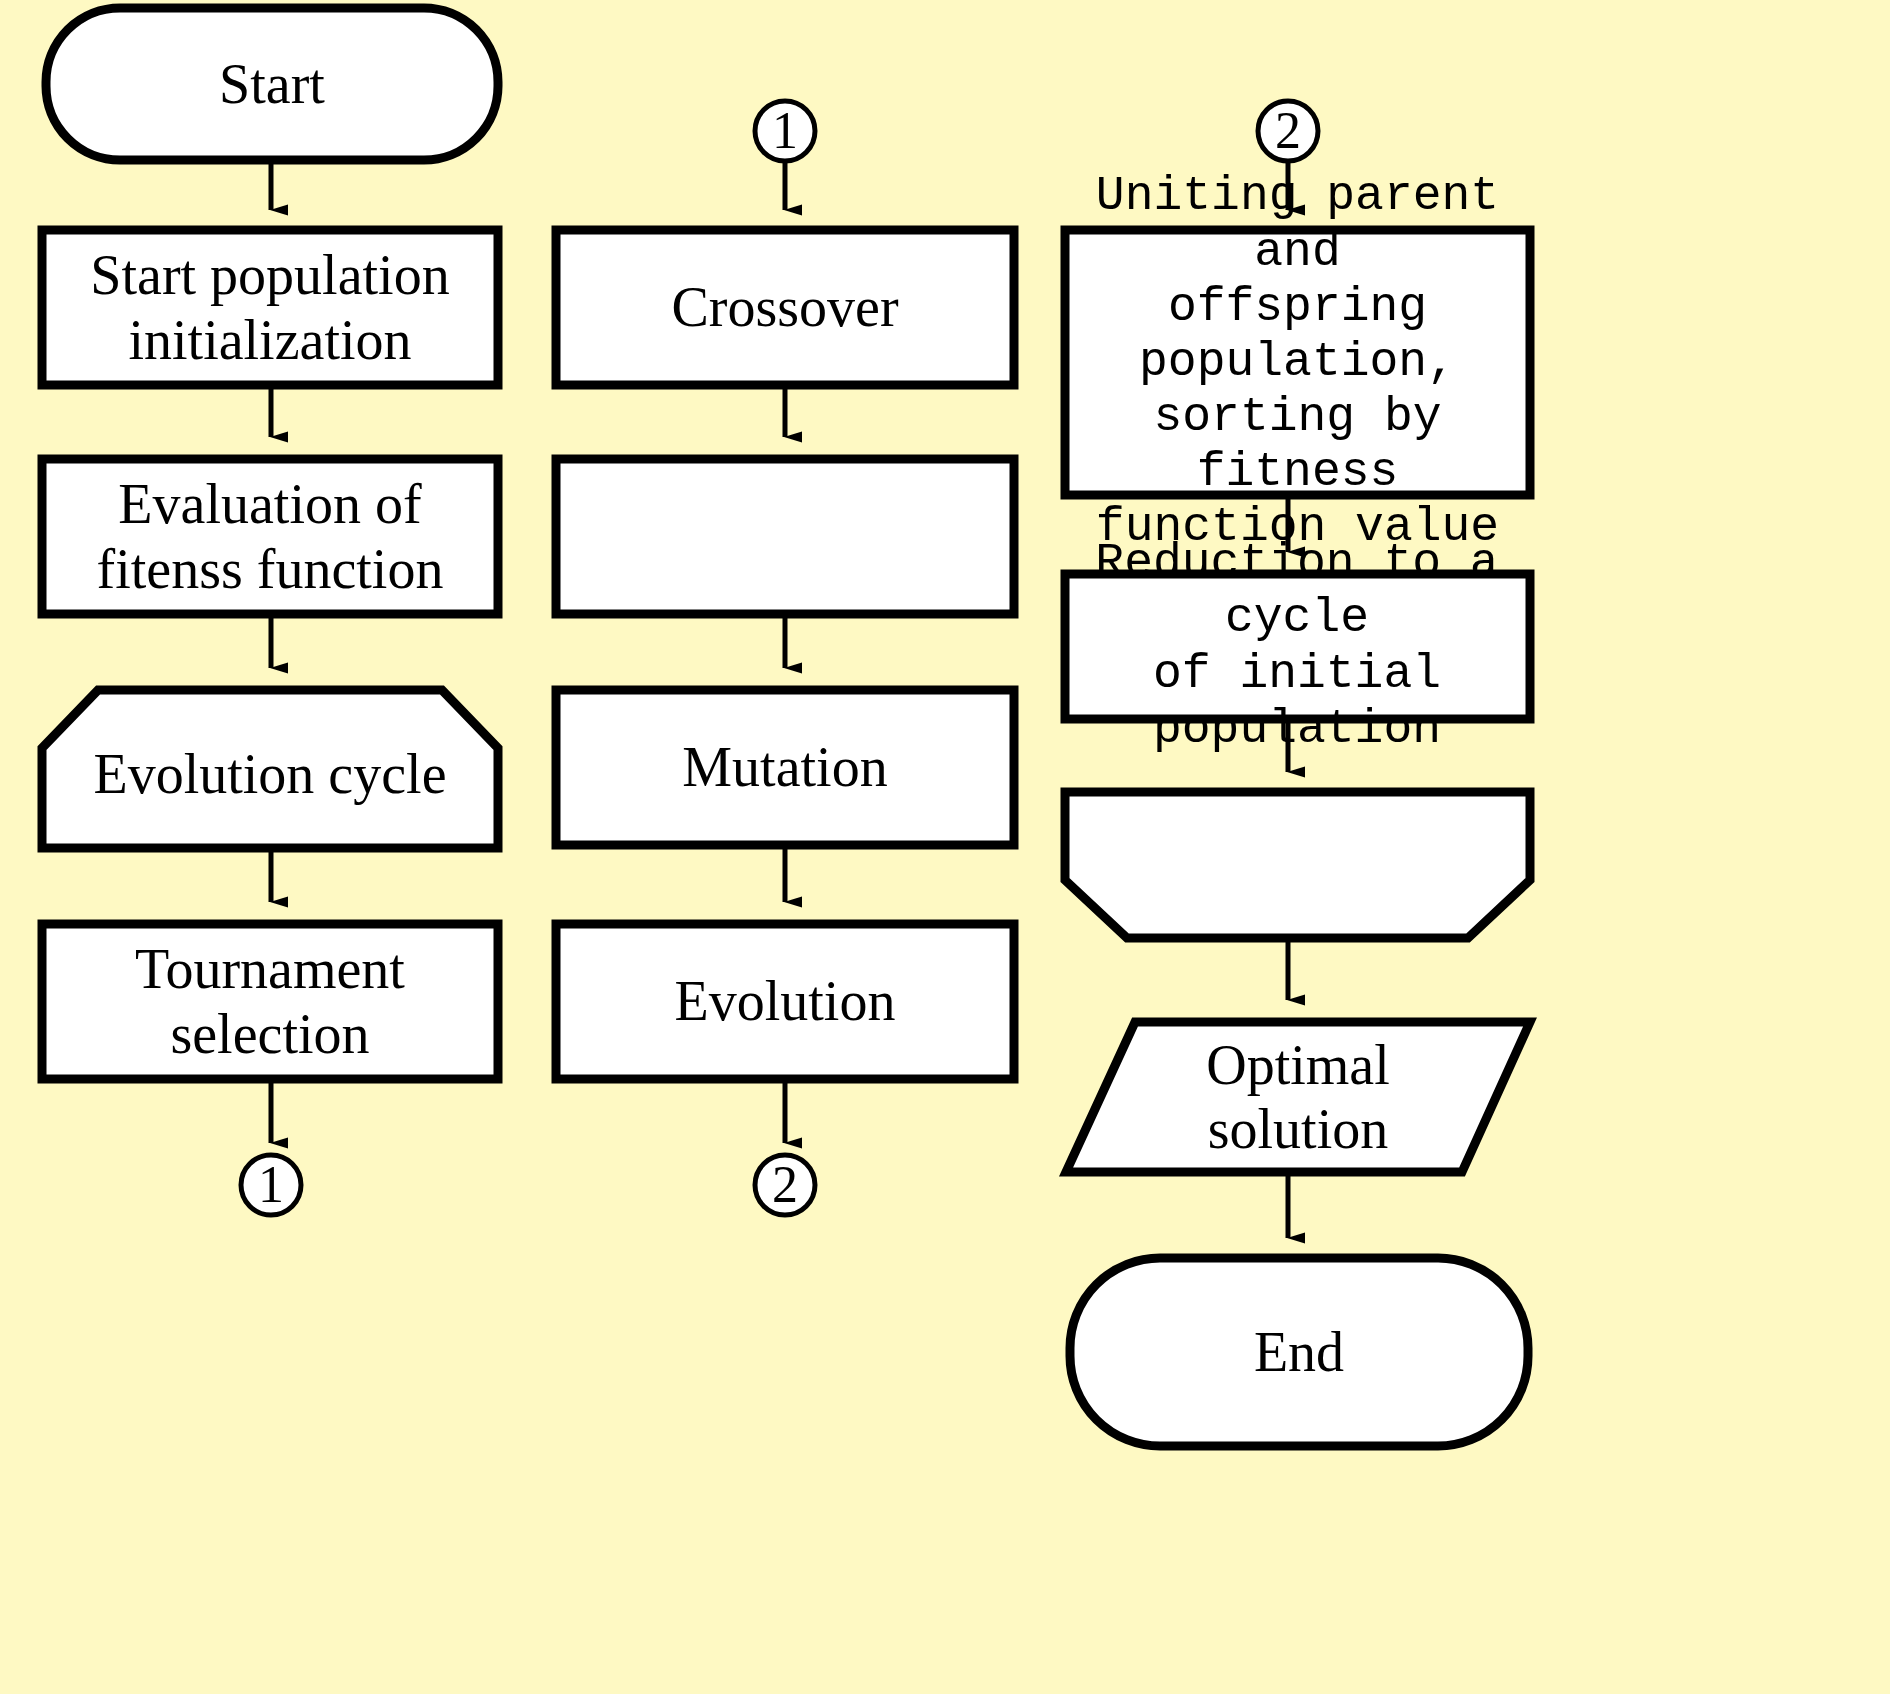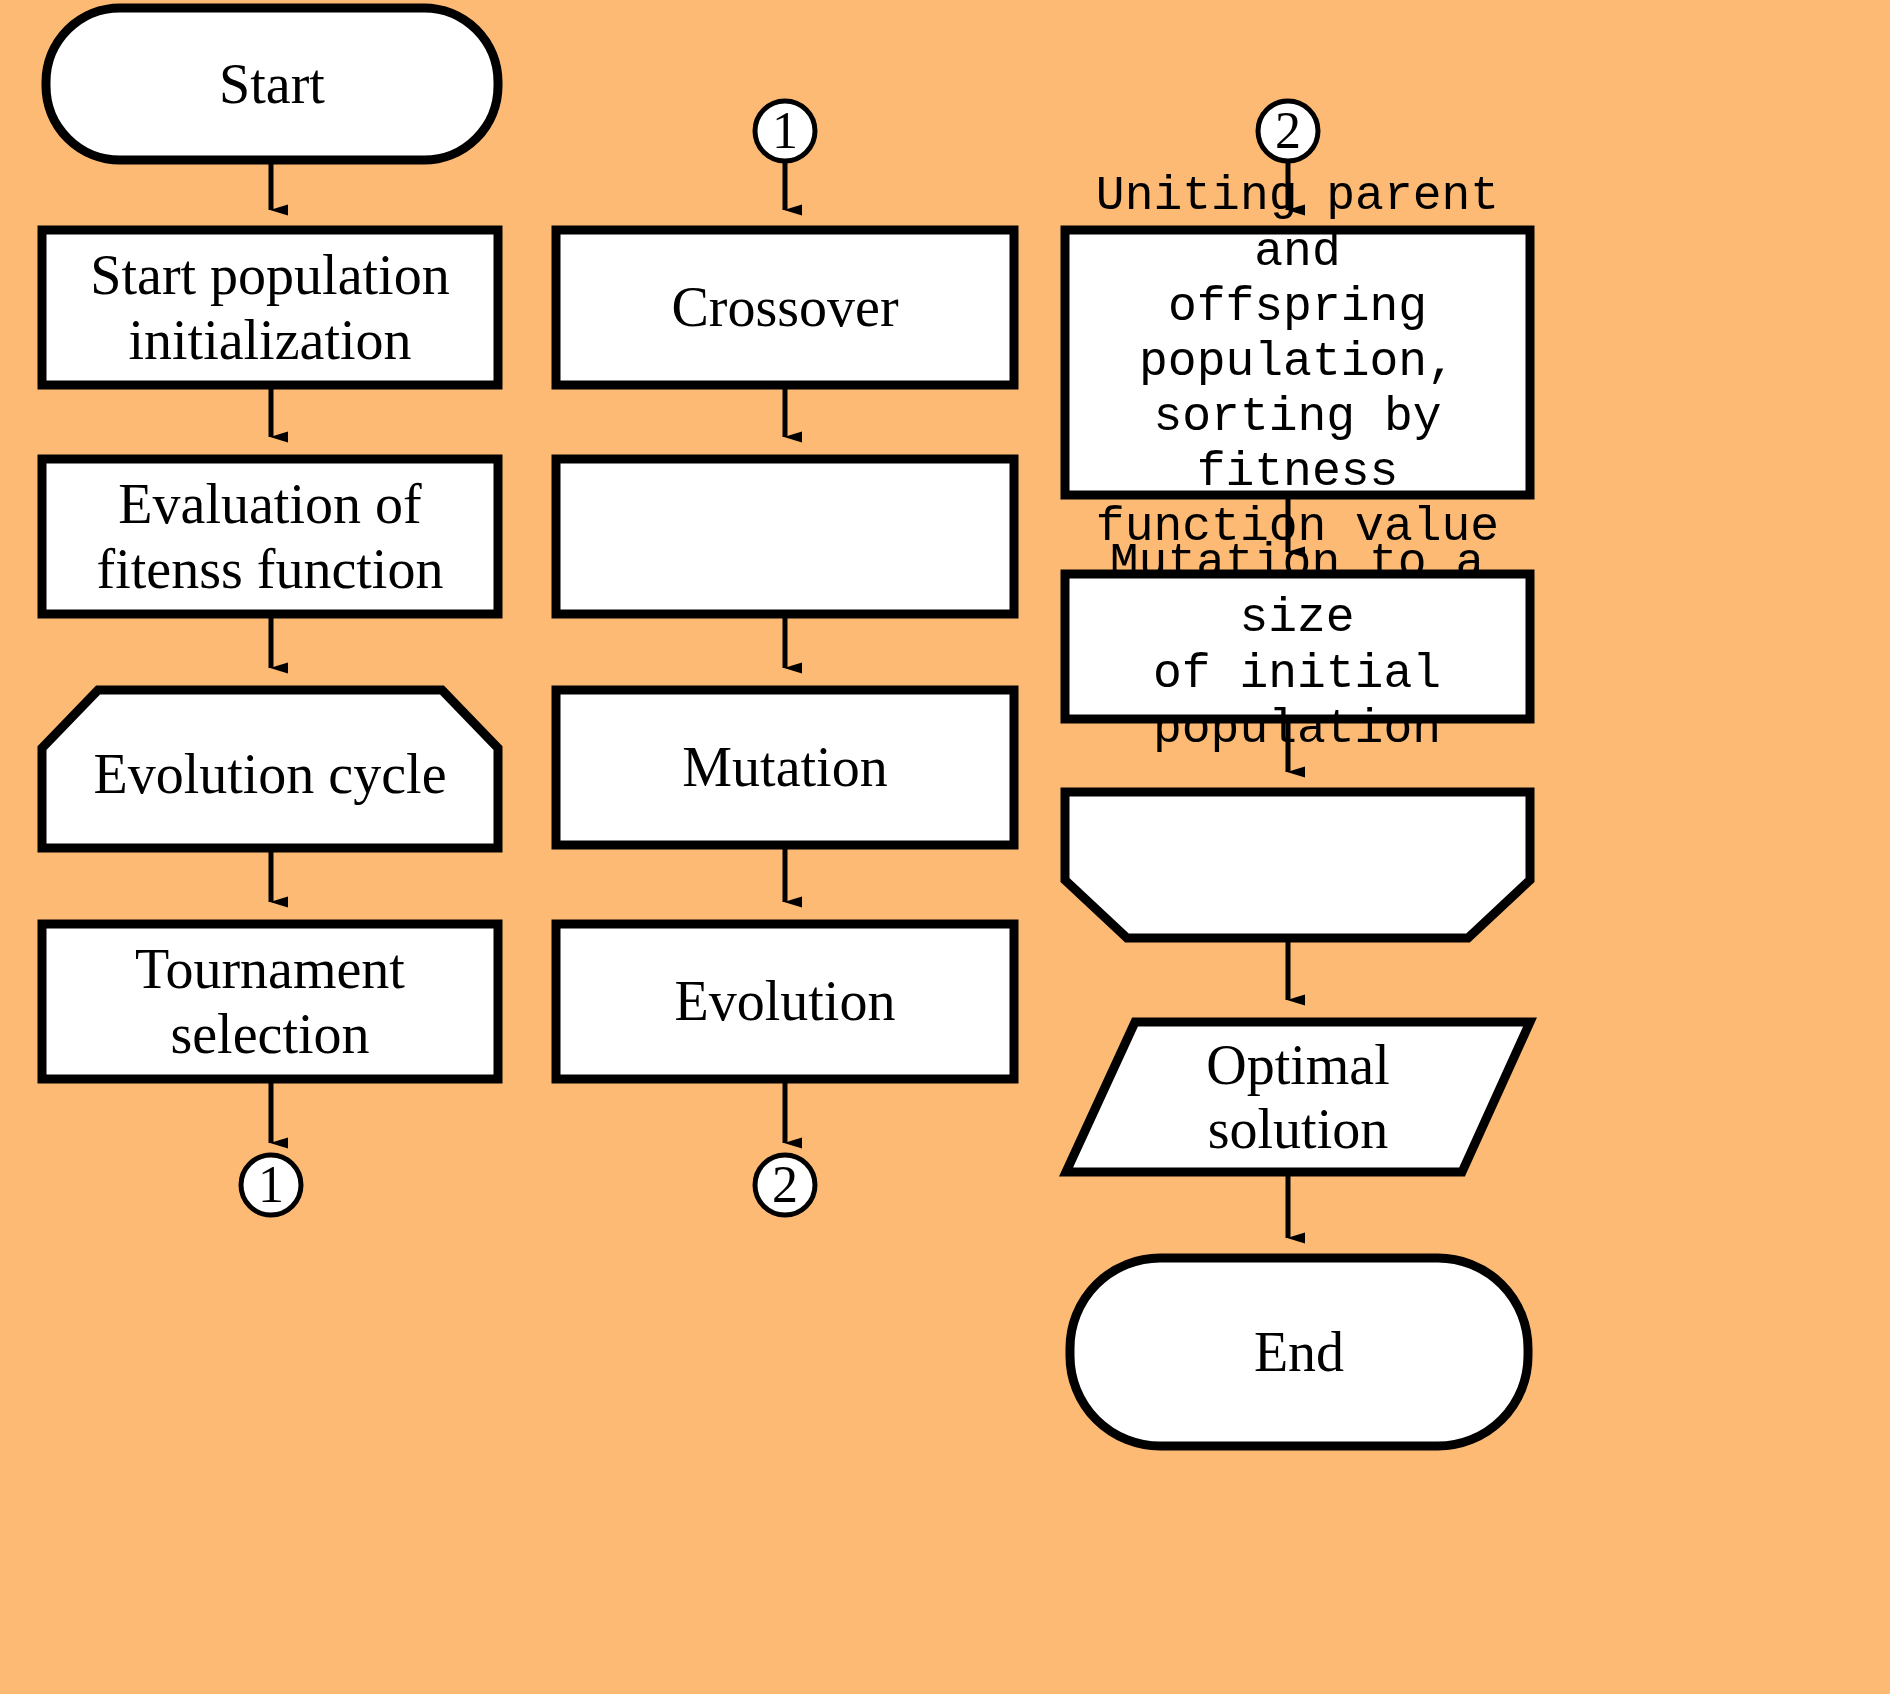--- a/index.html
+++ b/index.html
@@ -4,21 +4,21 @@
 <style>
   html, body {
     margin: 0;
     padding: 0;
     background: #ffffff;
   }
   #canvas {
     position: relative;
     width: 1890px;
     height: 1694px;
-    background: #fdba74;
+    background: #fef9c3;
     font-family: "Liberation Serif", "DejaVu Serif", serif;
     overflow: hidden;
   }
   svg.flow {
     position: absolute;
     left: 0;
     top: 0;
     width: 1890px;
     height: 1694px;
   }
@@ -151,19 +151,19 @@
   <div class="lbl" style="left:556px; top:230px; width:458px; height:155px;">Crossover</div>
   <div class="lbl" style="left:556px; top:690px; width:458px; height:155px;">Mutation</div>
   <div class="lbl" style="left:556px; top:924px; width:458px; height:155px;">Evolution</div>
   <div class="conn-num" style="left:755px; top:1155px; width:60px; height:60px;">2</div>
 
   <div class="conn-num" style="left:1258px; top:101px; width:60px; height:60px;">2</div>
   <div class="lbl lbl-sm" style="left:1065px; top:230px; width:465px; height:265px;">Uniting parent and
 offspring population,
 sorting by fitness
 function value</div>
-  <div class="lbl lbl-sm" style="left:1062px; top:574px; width:470px; height:145px;">Mutation to a size
+  <div class="lbl lbl-sm" style="left:1062px; top:574px; width:470px; height:145px;">Reduction to a cycle
 of initial population</div>
   <div class="lbl" style="left:1066px; top:1022px; width:464px; height:150px;">Optimal
 solution</div>
   <div class="lbl" style="left:1070px; top:1258px; width:458px; height:188px;">End</div>
 
 </div>
 
 </body></html>

